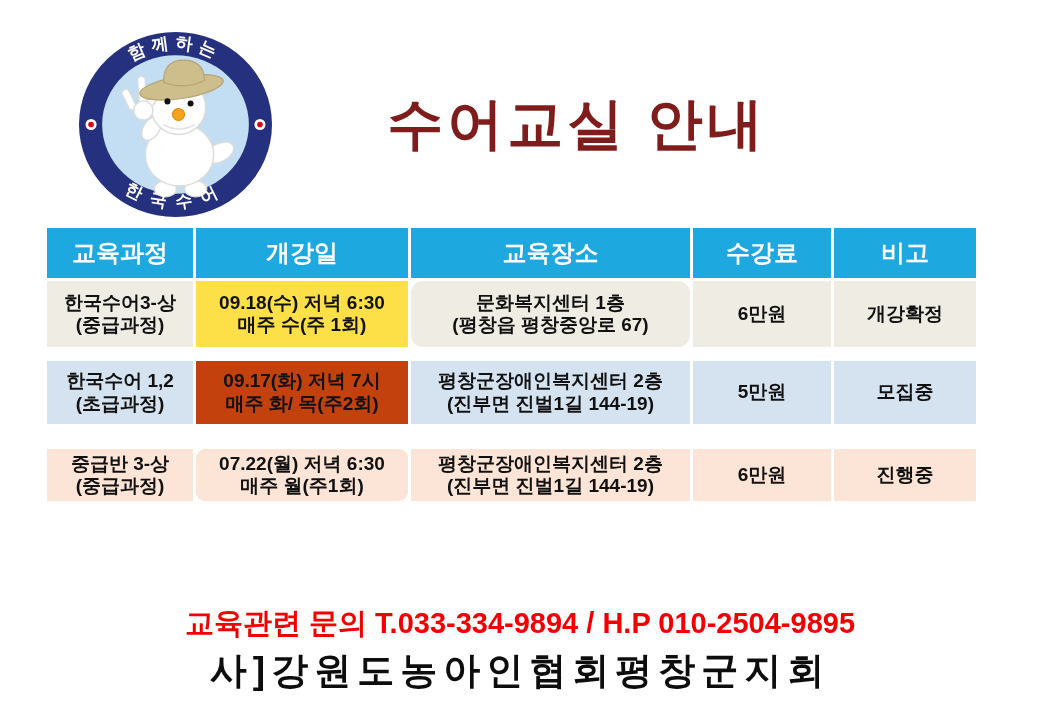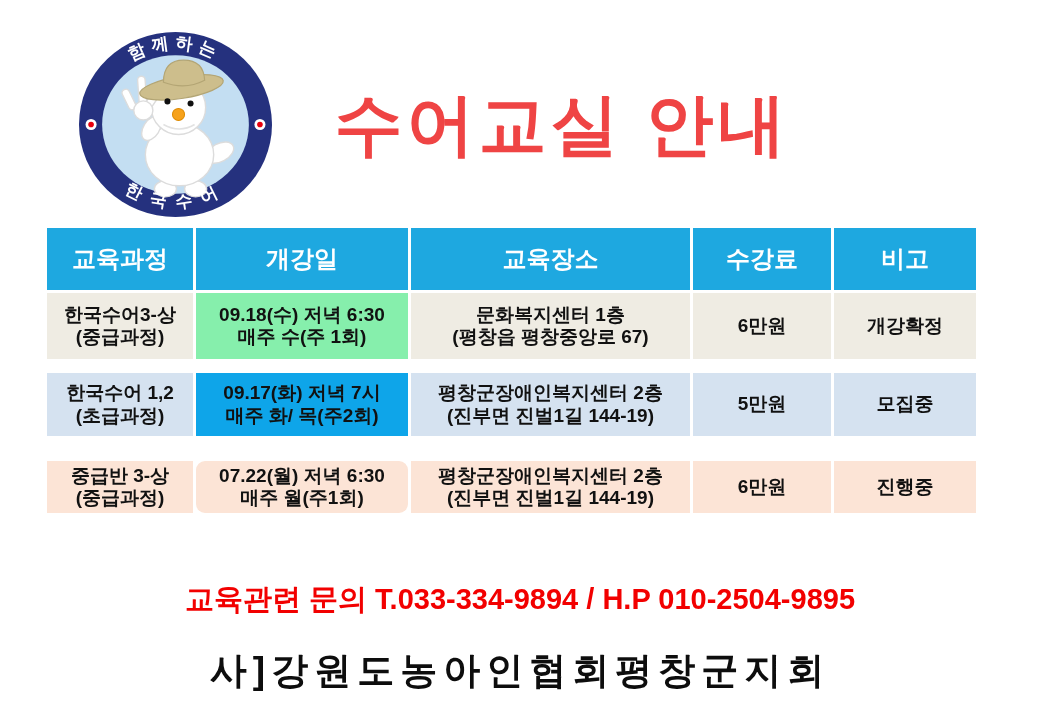--- a/index.html
+++ b/index.html
@@ -14,41 +14,41 @@
   }
 
   .logo {
     position: absolute;
     left: 79px; top: 32px;
     width: 193px; height: 185px;
   }
 
   .title {
     position: absolute;
-    left: 282px; top: 70px;
+    left: 297px; top: 70px;
     width: 560px; height: 110px;
     display: flex; align-items: center; justify-content: center;
-    font-size: 68px;
+    font-size: 56px;
     font-weight: 800;
     letter-spacing: 4px;
-    color: #ef4444;
+    color: #7f1d1d;
     white-space: nowrap;
   }
 
   .table-wrap {
     position: absolute;
     left: 47px; top: 228px;
     width: 930px;
   }
   .t-row {
     display: grid;
     grid-template-columns: 146px 212px 279px 138px 142px;
     column-gap: 3px;
   }
-  .t-header { height: 62px; margin-bottom: 3px; font-family: Liberation Serif, serif; }
+  .t-header { height: 50px; margin-bottom: 3px; font-family: Liberation Serif, serif; }
   .t-header .cell {
     color: #ffffff;
     font-size: 24px;
     font-weight: 700;
   }
   .cell {
     display: flex;
     flex-direction: column;
     align-items: center;
     justify-content: center;
@@ -156,38 +156,38 @@
     <div class="cell" style="background-color: rgb(30, 168, 224);">교육장소</div>
     <div class="cell" style="background-color: rgb(30, 168, 224);">수강료</div>
     <div class="cell" style="background-color: rgb(30, 168, 224);">비고</div>
   </div>
 
   <div class="t-row body-row row-1">
     <div class="cell" style="background-color: rgb(239, 236, 227);">
       <span>한국수어3-상</span>
       <span>(중급과정)</span>
     </div>
-    <div class="cell" style="background-color: #86efac;">
+    <div class="cell" style="background-color: #fde047;">
       <span>09.18(수) 저녁 6:30</span>
       <span>매주 수(주 1회)</span>
     </div>
-    <div class="cell" style="background-color: rgb(239, 236, 227);">
+    <div class="cell" style="background-color: rgb(239, 236, 227); border-radius: 12px;">
       <span>문화복지센터 1층</span>
       <span>(평창읍 평창중앙로 67)</span>
     </div>
     <div class="cell" style="background-color: rgb(239, 236, 227);">6만원</div>
     <div class="cell" style="background-color: rgb(239, 236, 227);">개강확정</div>
   </div>
 
   <div class="t-row body-row row-2">
     <div class="cell" style="background-color: rgb(213, 226, 240);">
       <span>한국수어 1,2</span>
       <span>(초급과정)</span>
     </div>
-    <div class="cell" style="background-color: #0ea5e9;">
+    <div class="cell" style="background-color: #c2410c;">
       <span>09.17(화) 저녁 7시</span>
       <span>매주 화/ 목(주2회)</span>
     </div>
     <div class="cell" style="background-color: rgb(213, 226, 240);">
       <span>평창군장애인복지센터 2층</span>
       <span>(진부면 진벌1길 144-19)</span>
     </div>
     <div class="cell" style="background-color: rgb(213, 226, 240);">5만원</div>
     <div class="cell" style="background-color: rgb(213, 226, 240);">모집중</div>
   </div>
@@ -204,15 +204,15 @@
     <div class="cell" style="background-color: rgb(252, 228, 214);">
       <span>평창군장애인복지센터 2층</span>
       <span>(진부면 진벌1길 144-19)</span>
     </div>
     <div class="cell" style="background-color: rgb(252, 228, 214);">6만원</div>
     <div class="cell" style="background-color: rgb(252, 228, 214);">진행중</div>
   </div>
 
 </div>
 
-<div class="contact" style="color: rgb(242, 0, 0);">교육관련 문의 T.033-334-9894 / H.P 010-2504-9895</div>
+<div class="contact" style="color: rgb(242, 0, 0); margin-top: 24px;">교육관련 문의 T.033-334-9894 / H.P 010-2504-9895</div>
 
 <div class="org">사]강원도농아인협회평창군지회</div>
 
 </body></html>

